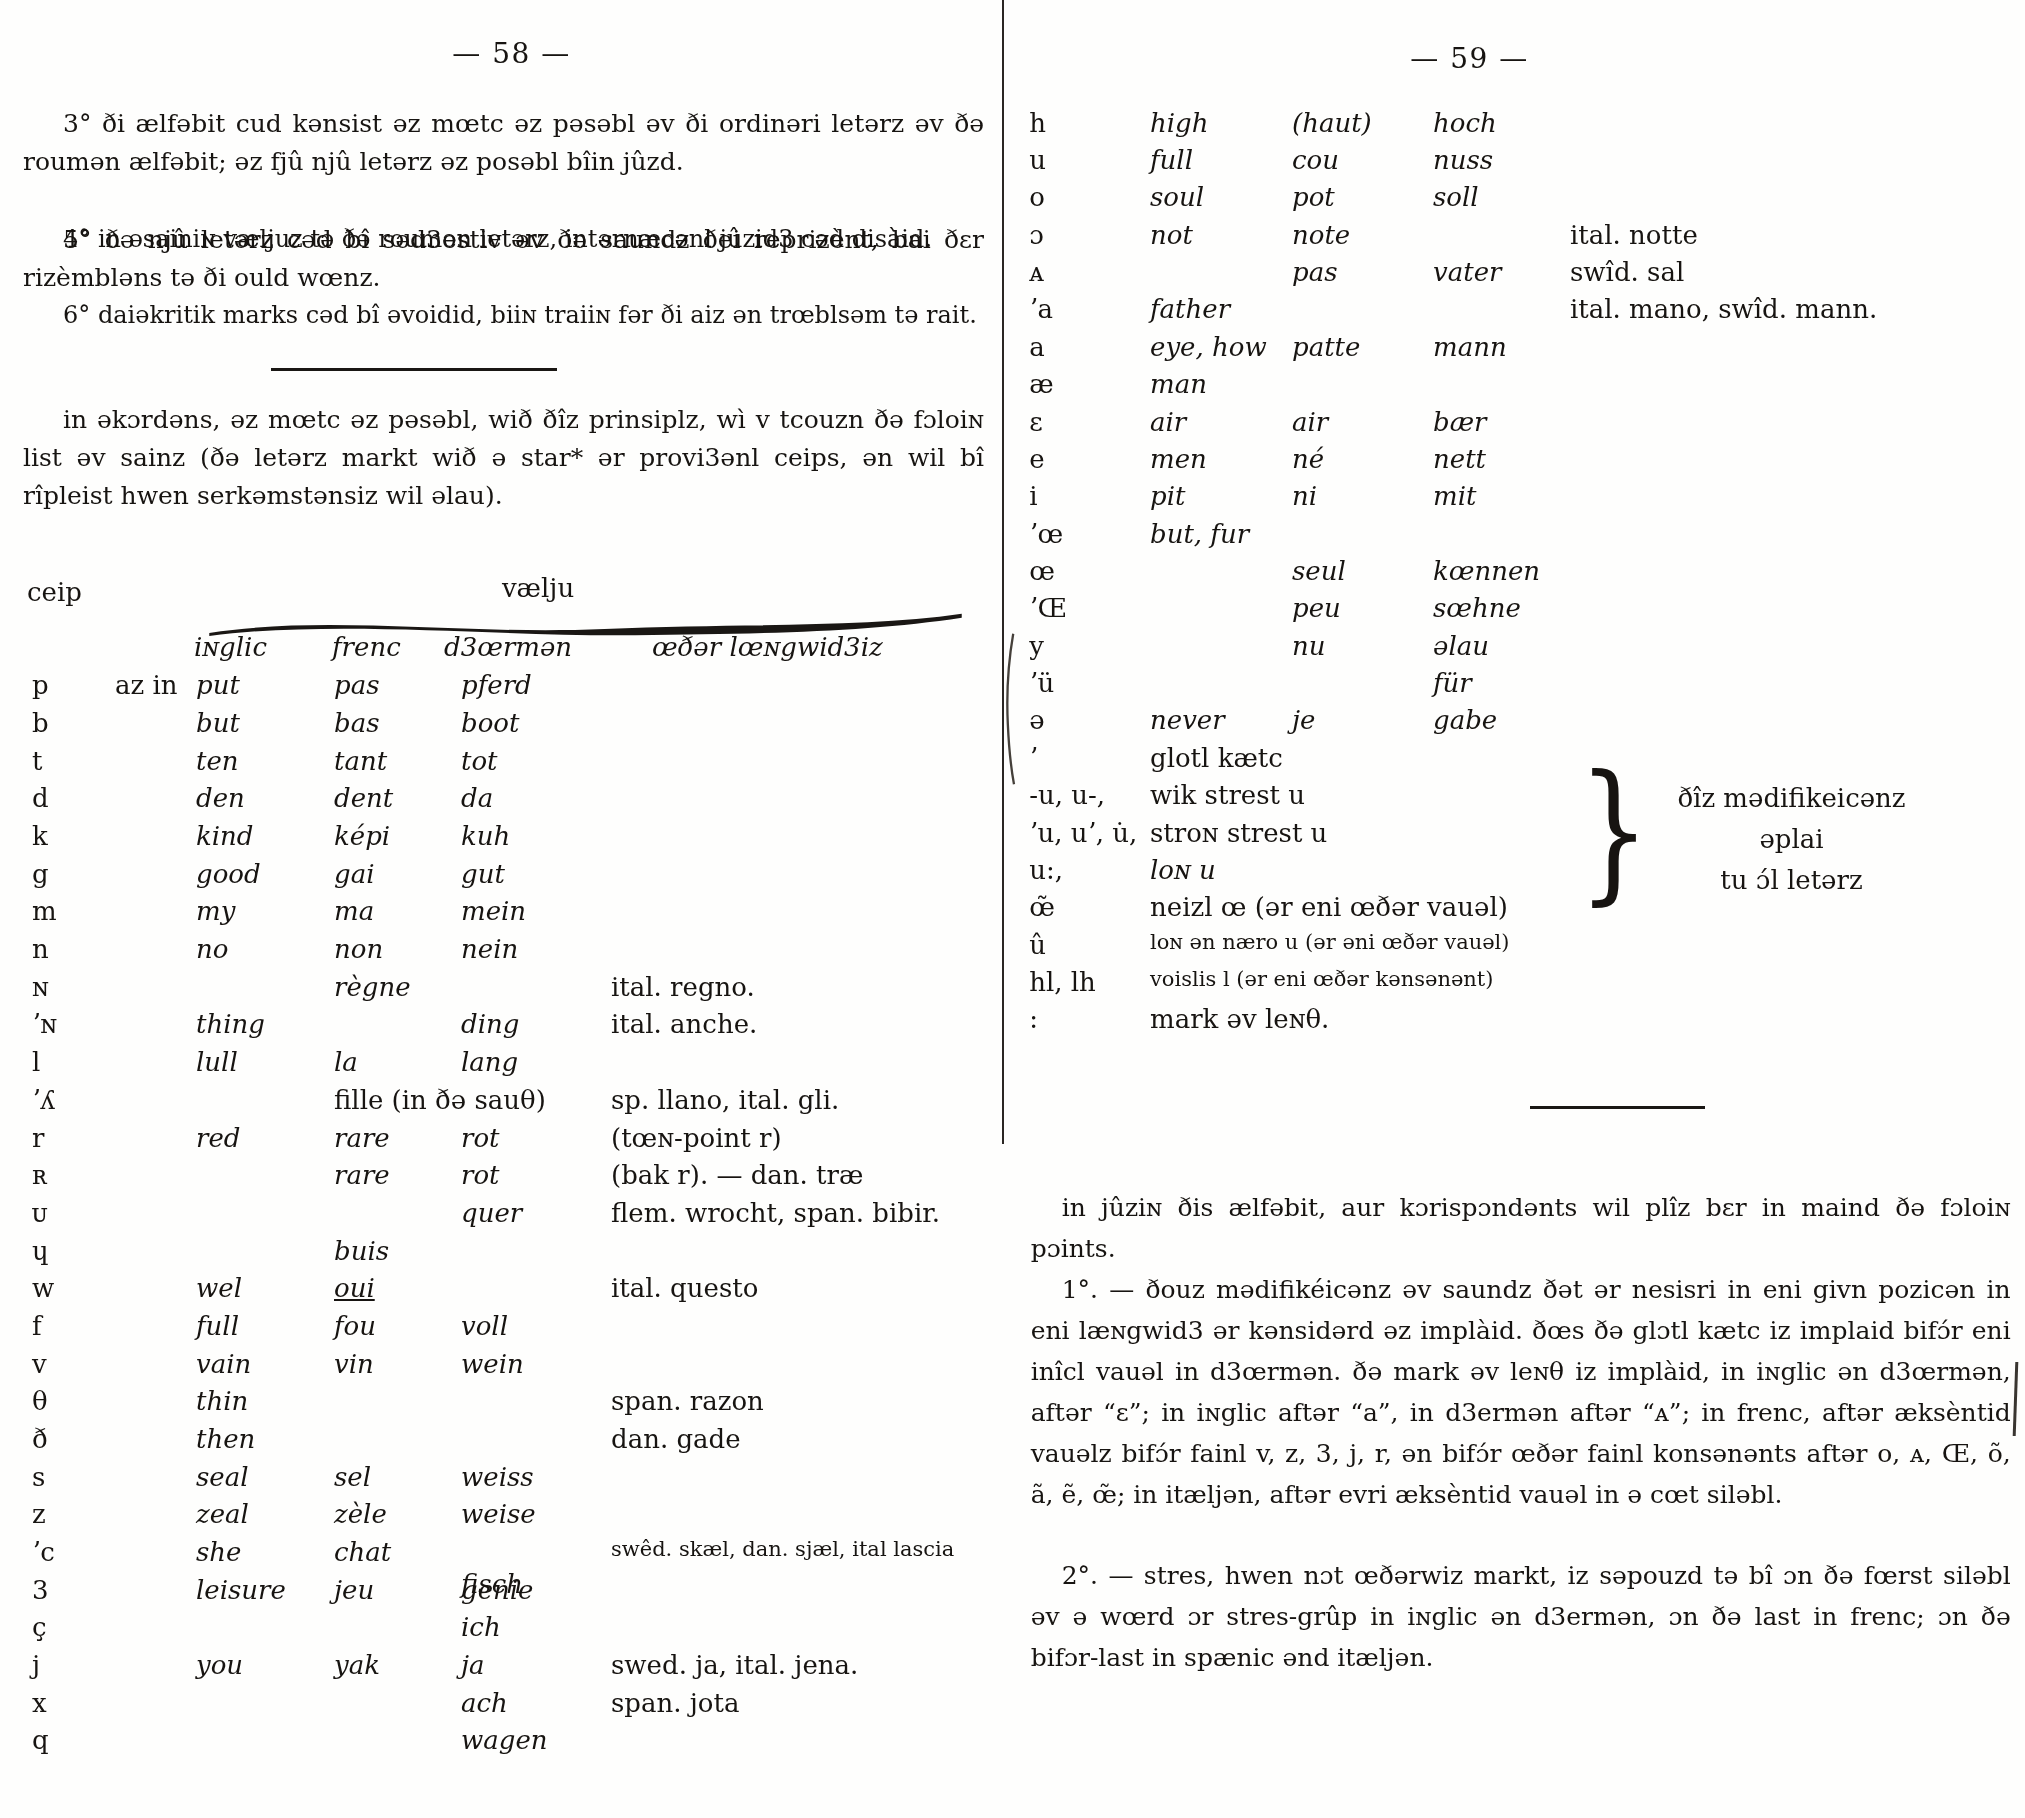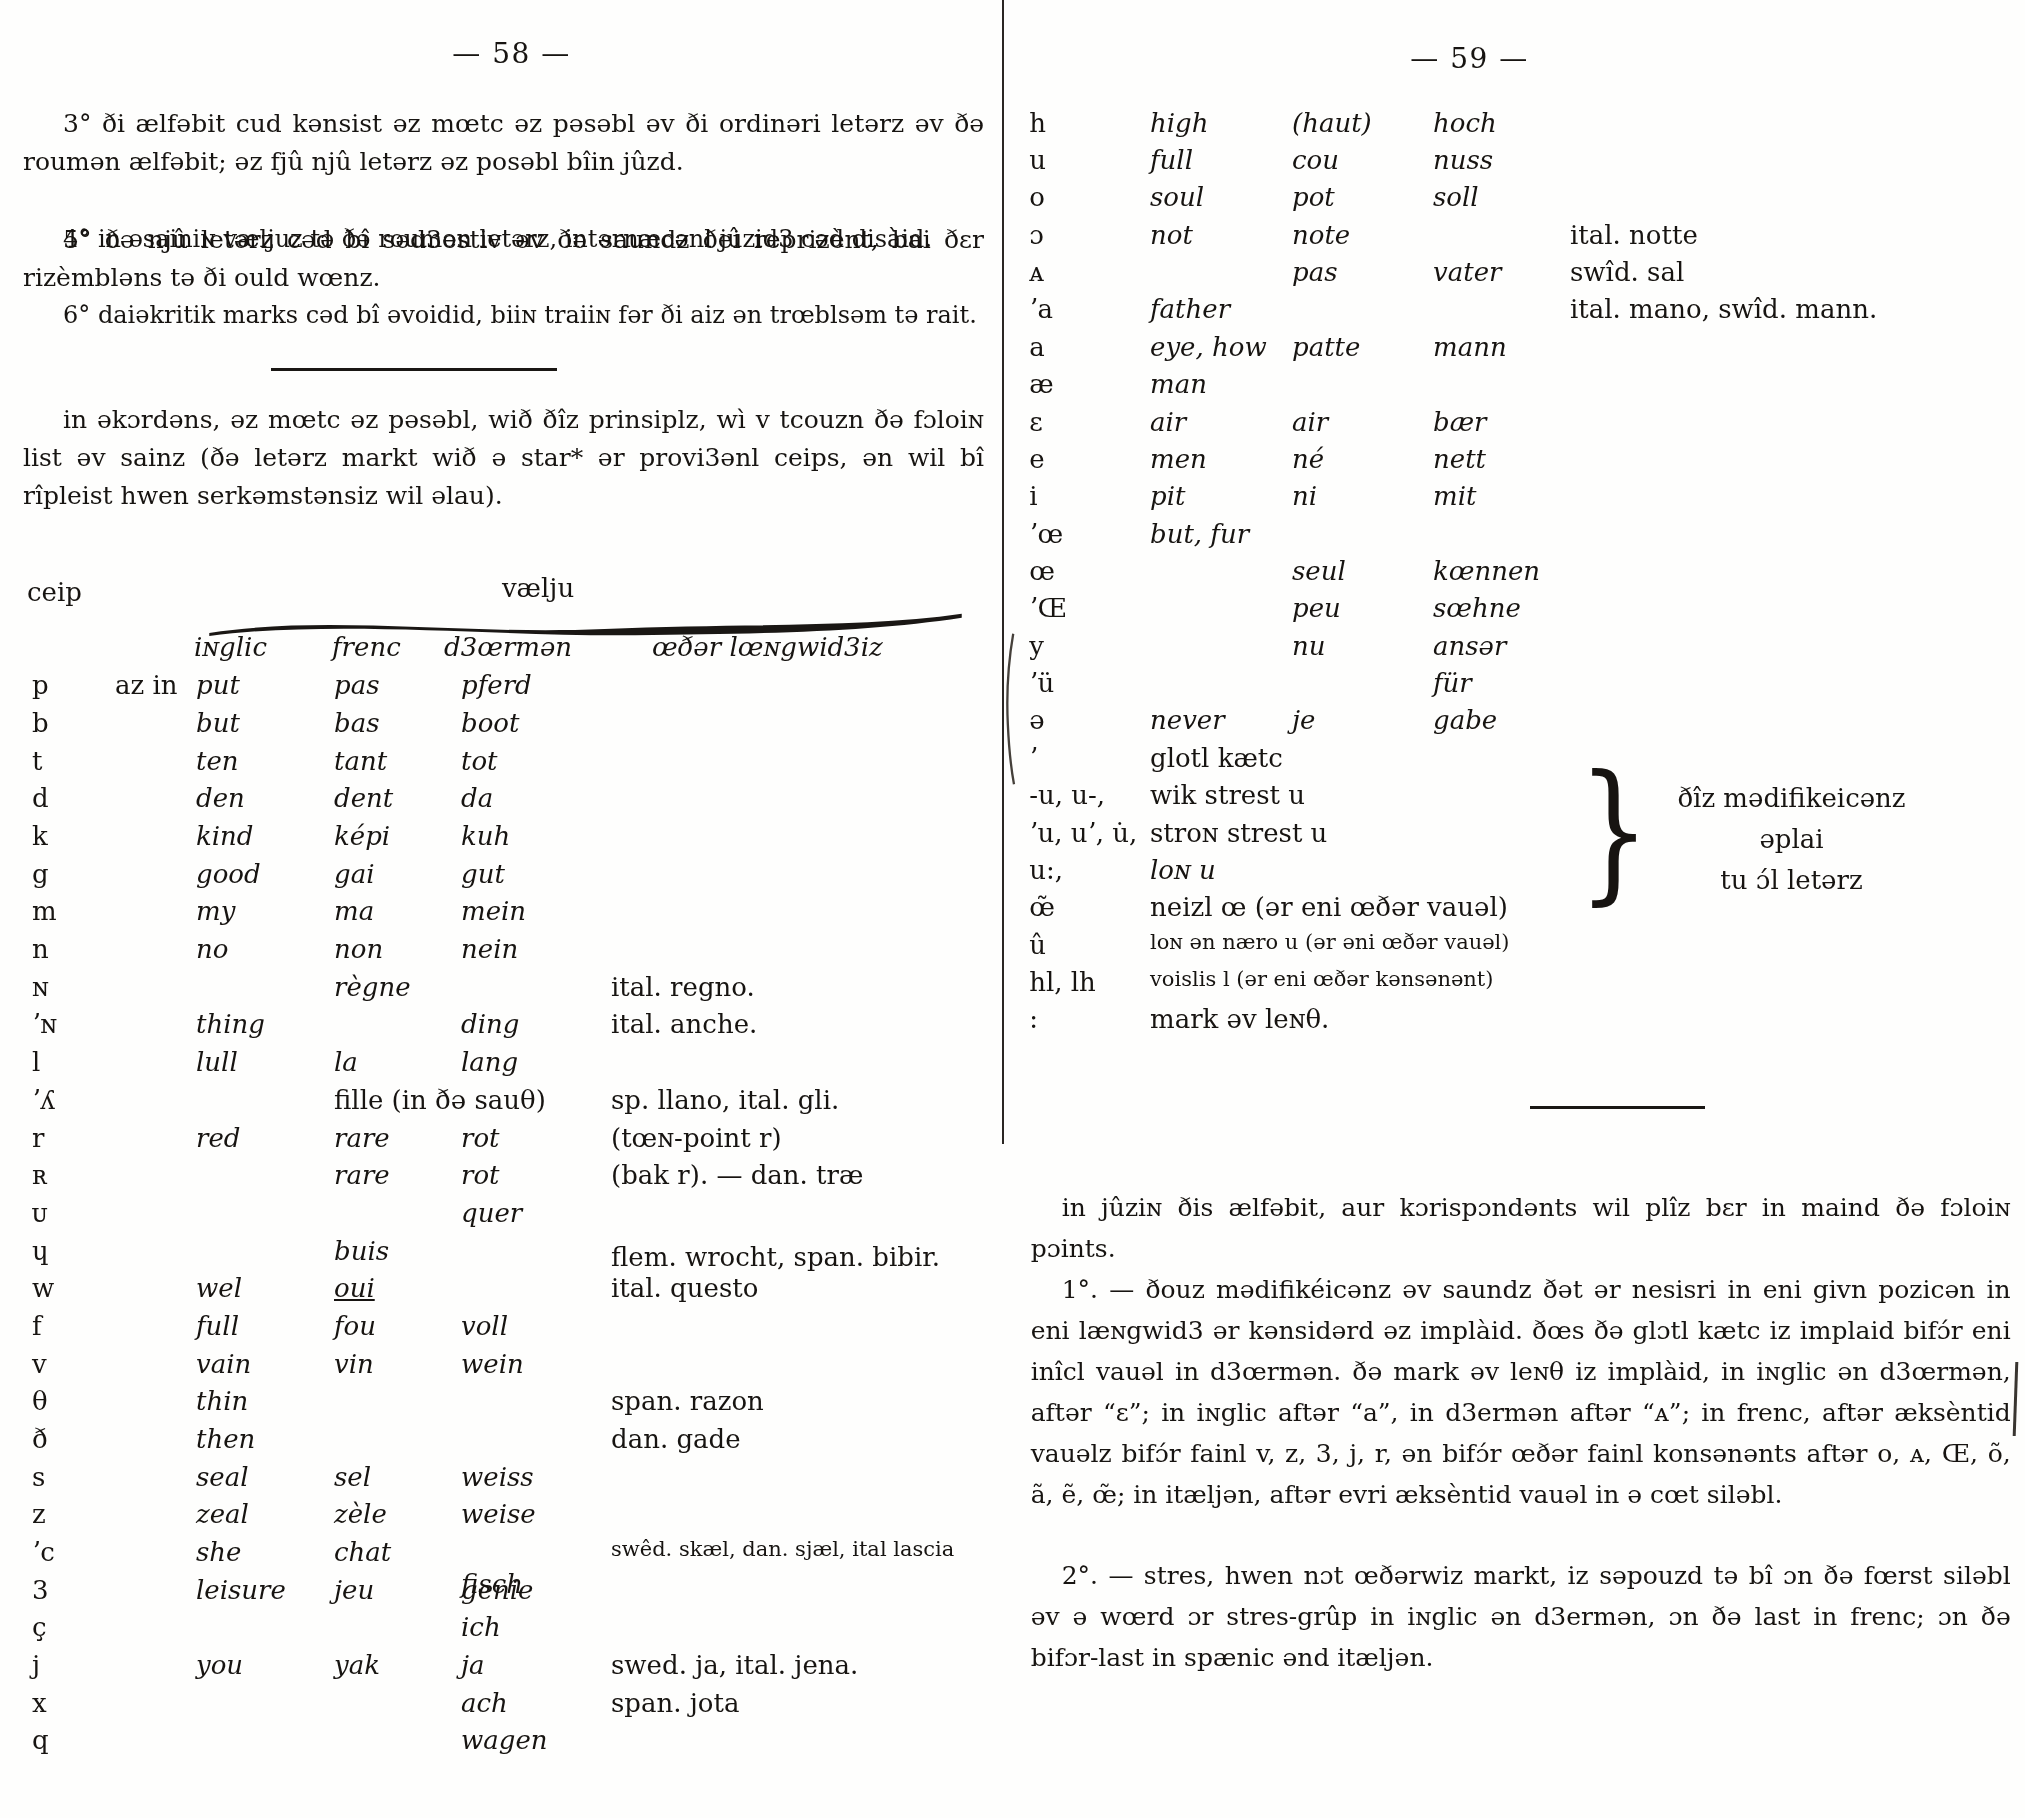--- a/index.html
+++ b/index.html
@@ -139,21 +139,21 @@
         </div>
         <div class="trow" style="top: 1160px;">
           <span class="cell" style="left: 32px;">ʀ</span>
           <span class="cell ital" style="left: 334px;">rare</span>
           <span class="cell ital" style="left: 461px;">rot</span>
           <span class="cell" style="left: 611px;">(bak r). — dan. træ</span>
         </div>
         <div class="trow" style="top: 1198px;">
           <span class="cell" style="left: 32px;">ᴜ</span>
           <span class="cell ital" style="left: 461px;">quer</span>
-          <span class="cell" style="left: 611px; margin-top: 44px;">flem. wrocht, span. bibir.</span>
+          <span class="cell" style="left: 611px;">flem. wrocht, span. bibir.</span>
         </div>
         <div class="trow" style="top: 1236px;">
           <span class="cell" style="left: 32px;">ɥ</span>
           <span class="cell ital" style="left: 334px;">buis</span>
         </div>
         <div class="trow" style="top: 1273px;">
           <span class="cell" style="left: 32px;">w</span>
           <span class="cell ital" style="left: 196px;">wel</span>
           <span class="cell ital" style="left: 334px; text-decoration: underline;">oui</span>
           <span class="cell" style="left: 611px;">ital. questo</span>
@@ -306,21 +306,21 @@
           <span class="cell ital" style="left: 410px;">kœnnen</span>
         </div>
         <div class="trow" style="top: 593px;">
           <span class="cell" style="left: 6.2px;">ʼŒ</span>
           <span class="cell ital" style="left: 269px;">peu</span>
           <span class="cell ital" style="left: 410px;">sœhne</span>
         </div>
         <div class="trow" style="top: 631px;">
           <span class="cell" style="left: 6.2px;">y</span>
           <span class="cell ital" style="left: 269px;">nu</span>
-          <span class="cell ital" style="left: 410px;">ansər</span>
+          <span class="cell ital" style="left: 410px;">əlau</span>
         </div>
         <div class="trow" style="top: 668px;">
           <span class="cell" style="left: 6.2px;">ʼü</span>
           <span class="cell ital" style="left: 410px;">für</span>
         </div>
         <div class="trow" style="top: 705px;">
           <span class="cell" style="left: 6.2px;">ə</span>
           <span class="cell ital" style="left: 127px;">never</span>
           <span class="cell ital" style="left: 269px;">je</span>
           <span class="cell ital" style="left: 410px;">gabe</span>

